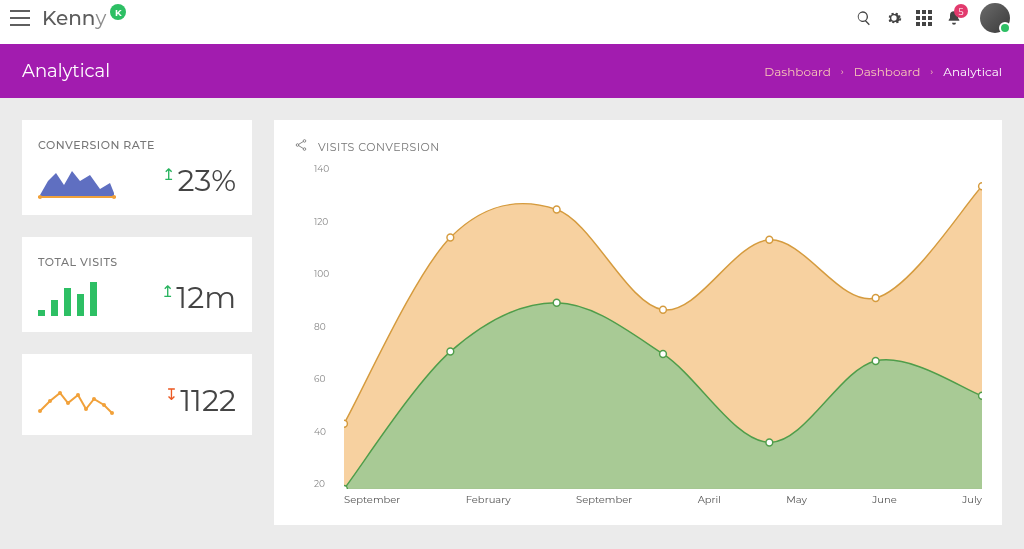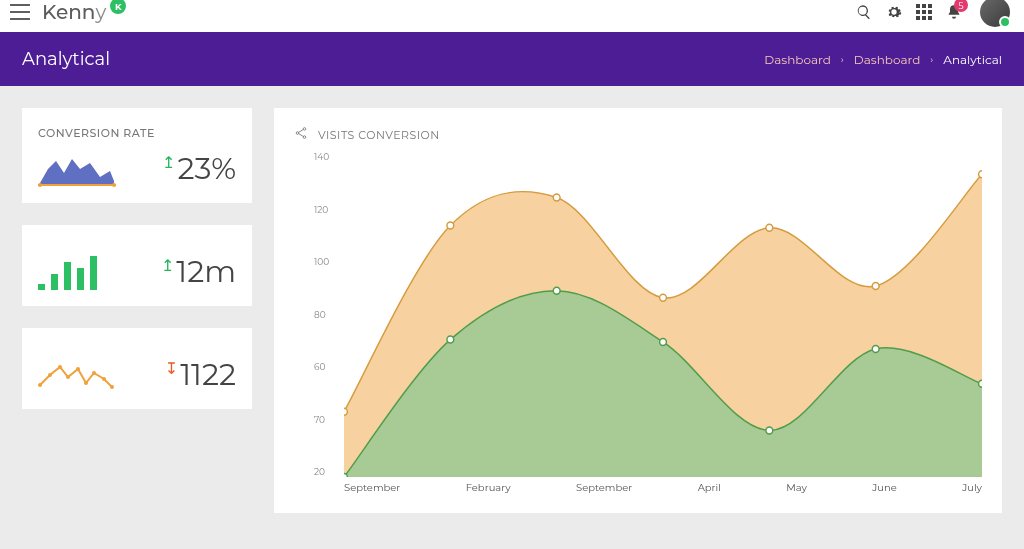--- a/index.html
+++ b/index.html
@@ -1,34 +1,34 @@
 <!DOCTYPE html>
 <html><head>
 <meta charset="utf-8">
 <style>
   * { box-sizing: border-box; margin: 0; padding: 0; }
   body { font-family: "Montserrat", "Segoe UI", Arial, sans-serif; background: #ebebeb; color: #4a4a4a; width: 1024px; }
   
-  .topbar { height: 32px; background: #fff; display: flex; align-items: center; padding: 0 14px 8px 10px; text-align: center; }
+  .topbar { height: 44px; background: #fff; display: flex; align-items: center; padding: 0 14px 8px 10px; text-align: center; }
   .burger { width: 20px; height: 16px; display: flex; flex-direction: column; justify-content: space-between; cursor: pointer; }
   .burger span { height: 2px; background: #5f5f5f; }
   .brand { margin-left: 12px; font-size: 20px; font-weight: 400; color: #8c8c8c; display: flex; align-items: center; }
   .brand b { color:#5c5c5c; font-weight:500; }
   .brand-badge { width: 16px; height: 16px; border-radius: 50%; background: #2dbf64; margin-left: 4px; display:flex; align-items:center; justify-content:center; color:#fff; font-size:9px; font-weight:bold; transform:translateY(-6px);}
   .topbar-spacer { flex: 1; }
   .topbar-icons { display: flex; align-items: center; gap: 14px; }
   .tb-ico { width: 16px; height: 16px; display:flex; align-items:center; justify-content:center; color:#444; cursor:pointer; position:relative; }
   .tb-ico svg { width:16px; height:16px; fill:#444; }
   .apps-grid { display:grid; grid-template-columns:repeat(3,4px); grid-template-rows:repeat(3,4px); gap:2px; }
   .apps-grid span{ background:#444; }
   .bell-badge{ position:absolute; top:-6px; right:-6px; background:#e23a6d; color:#fff; font-size:9px; width:14px; height:14px; border-radius:50%; display:flex; align-items:center; justify-content:center;}
   .avatar{ width:30px; height:30px; border-radius:50%; background:linear-gradient(135deg,#6b6b6b,#3a3a3a); margin-left:4px; position:relative;}
   .avatar::after{content:""; position:absolute; right:-1px; bottom:-1px; width:8px; height:8px; background:#2dbf64; border:2px solid #fff; border-radius:50%;}
   
-  .pagehead{ background:#4c1d95; color:#fff; height:54px; display:flex; align-items:center; padding:0 22px; }
+  .pagehead{ background:#a21caf; color:#fff; height:54px; display:flex; align-items:center; padding:0 22px; }
   .pagehead h1{ font-size:18px; font-weight:400; }
   .breadcrumb{ margin-left:auto; font-size:12px; display:flex; gap:10px; align-items:center;}
   .breadcrumb a{ color:#f9c9b7; text-decoration:none;}
   .breadcrumb .sep{ color:#f9c9b7; font-size:10px;}
   .breadcrumb .current{ color:#fff;}
   
   .main{ padding:22px; display:flex; gap:22px; align-items:flex-start;justify-content:space-between;}
   .side-cards{ width:230px; display:flex; flex-direction:column; gap:22px;}
   .card{ background:#fff; padding:18px 16px 16px; }
   .card-title{ font-size:11px; letter-spacing:.5px; color:#777; font-weight:500;}
@@ -139,20 +139,21 @@
           <circle class="spark-dot" cx="76" cy="34" r="2"></circle>
         </svg>
         <div class="stat-value">
           <span class="trend-up">↥</span>
           <span>23%</span>
         </div>
       </div>
     </div>
 
     <div class="card">
+      <div class="card-title">TOTAL VISITS</div>
       <div class="stat-row">
         <div class="bars">
           <span style="height:6px"></span>
             <span style="height:16px"></span>
             <span style="height:28px"></span>
             <span style="height:22px"></span>
             <span style="height:34px"></span>
         </div>
         <div class="stat-value">
           <span class="trend-up">↥</span>
@@ -198,21 +199,21 @@
       <span>VISITS CONVERSION</span>
     </div>
 
     <div class="chart-wrap">
       <div class="yaxis" id="yaxis">
           <span>140</span>
           <span>120</span>
           <span>100</span>
           <span>80</span>
           <span>60</span>
-          <span>70</span>
+          <span>40</span>
           <span>20</span>
         </div>
       <div class="plot"><svg class="plot-svg" id="plot-svg" preserveAspectRatio="none" viewBox="0 0 660 326">
             <line class="baseline" x1="0" y1="326" x2="660" y2="326"></line>
             <path class="series-orange" d="M0,260.8 C18.333333333333332,229.75238095238097 73.33333333333334,110.21904761904761 110,74.5142857142857 C146.66666666666666,38.8095238095238 183.33333333333334,34.540476190476234 220,46.57142857142861 C256.6666666666667,58.60238095238099 293.3333333333333,141.6547619047619 330,146.7 C366.6666666666667,151.74523809523808 403.3333333333333,78.78333333333335 440,76.84285714285716 C476.6666666666667,74.90238095238097 513.3333333333334,143.98333333333332 550,135.05714285714285 C586.6666666666666,126.13095238095237 641.6666666666666,41.91428571428571 660,23.285714285714278 L660,326 L0,326 Z"></path>
             <path class="series-green" d="M0,326 C18.333333333333332,303.10238095238094 73.33333333333334,219.66190476190474 110,188.6142857142857 C146.66666666666666,157.56666666666666 183.33333333333334,139.32619047619048 220,139.71428571428572 C256.6666666666667,140.10238095238097 293.3333333333333,167.65714285714284 330,190.94285714285712 C366.6666666666667,214.2285714285714 403.3333333333333,278.26428571428573 440,279.42857142857144 C476.6666666666667,280.59285714285716 513.3333333333334,205.6904761904762 550,197.92857142857144 C586.6666666666666,190.16666666666669 641.6666666666666,227.03571428571428 660,232.85714285714286 L660,326 L0,326 Z"></path>
             <path class="ln-orange" d="M0,260.8 C18.333333333333332,229.75238095238097 73.33333333333334,110.21904761904761 110,74.5142857142857 C146.66666666666666,38.8095238095238 183.33333333333334,34.540476190476234 220,46.57142857142861 C256.6666666666667,58.60238095238099 293.3333333333333,141.6547619047619 330,146.7 C366.6666666666667,151.74523809523808 403.3333333333333,78.78333333333335 440,76.84285714285716 C476.6666666666667,74.90238095238097 513.3333333333334,143.98333333333332 550,135.05714285714285 C586.6666666666666,126.13095238095237 641.6666666666666,41.91428571428571 660,23.285714285714278"></path>
             <path class="ln-green" d="M0,326 C18.333333333333332,303.10238095238094 73.33333333333334,219.66190476190474 110,188.6142857142857 C146.66666666666666,157.56666666666666 183.33333333333334,139.32619047619048 220,139.71428571428572 C256.6666666666667,140.10238095238097 293.3333333333333,167.65714285714284 330,190.94285714285712 C366.6666666666667,214.2285714285714 403.3333333333333,278.26428571428573 440,279.42857142857144 C476.6666666666667,280.59285714285716 513.3333333333334,205.6904761904762 550,197.92857142857144 C586.6666666666666,190.16666666666669 641.6666666666666,227.03571428571428 660,232.85714285714286"></path>
             <circle class="pt o" cx="0" cy="260.8" r="3.5"></circle>
             <circle class="pt o" cx="110" cy="74.5142857142857" r="3.5"></circle>

